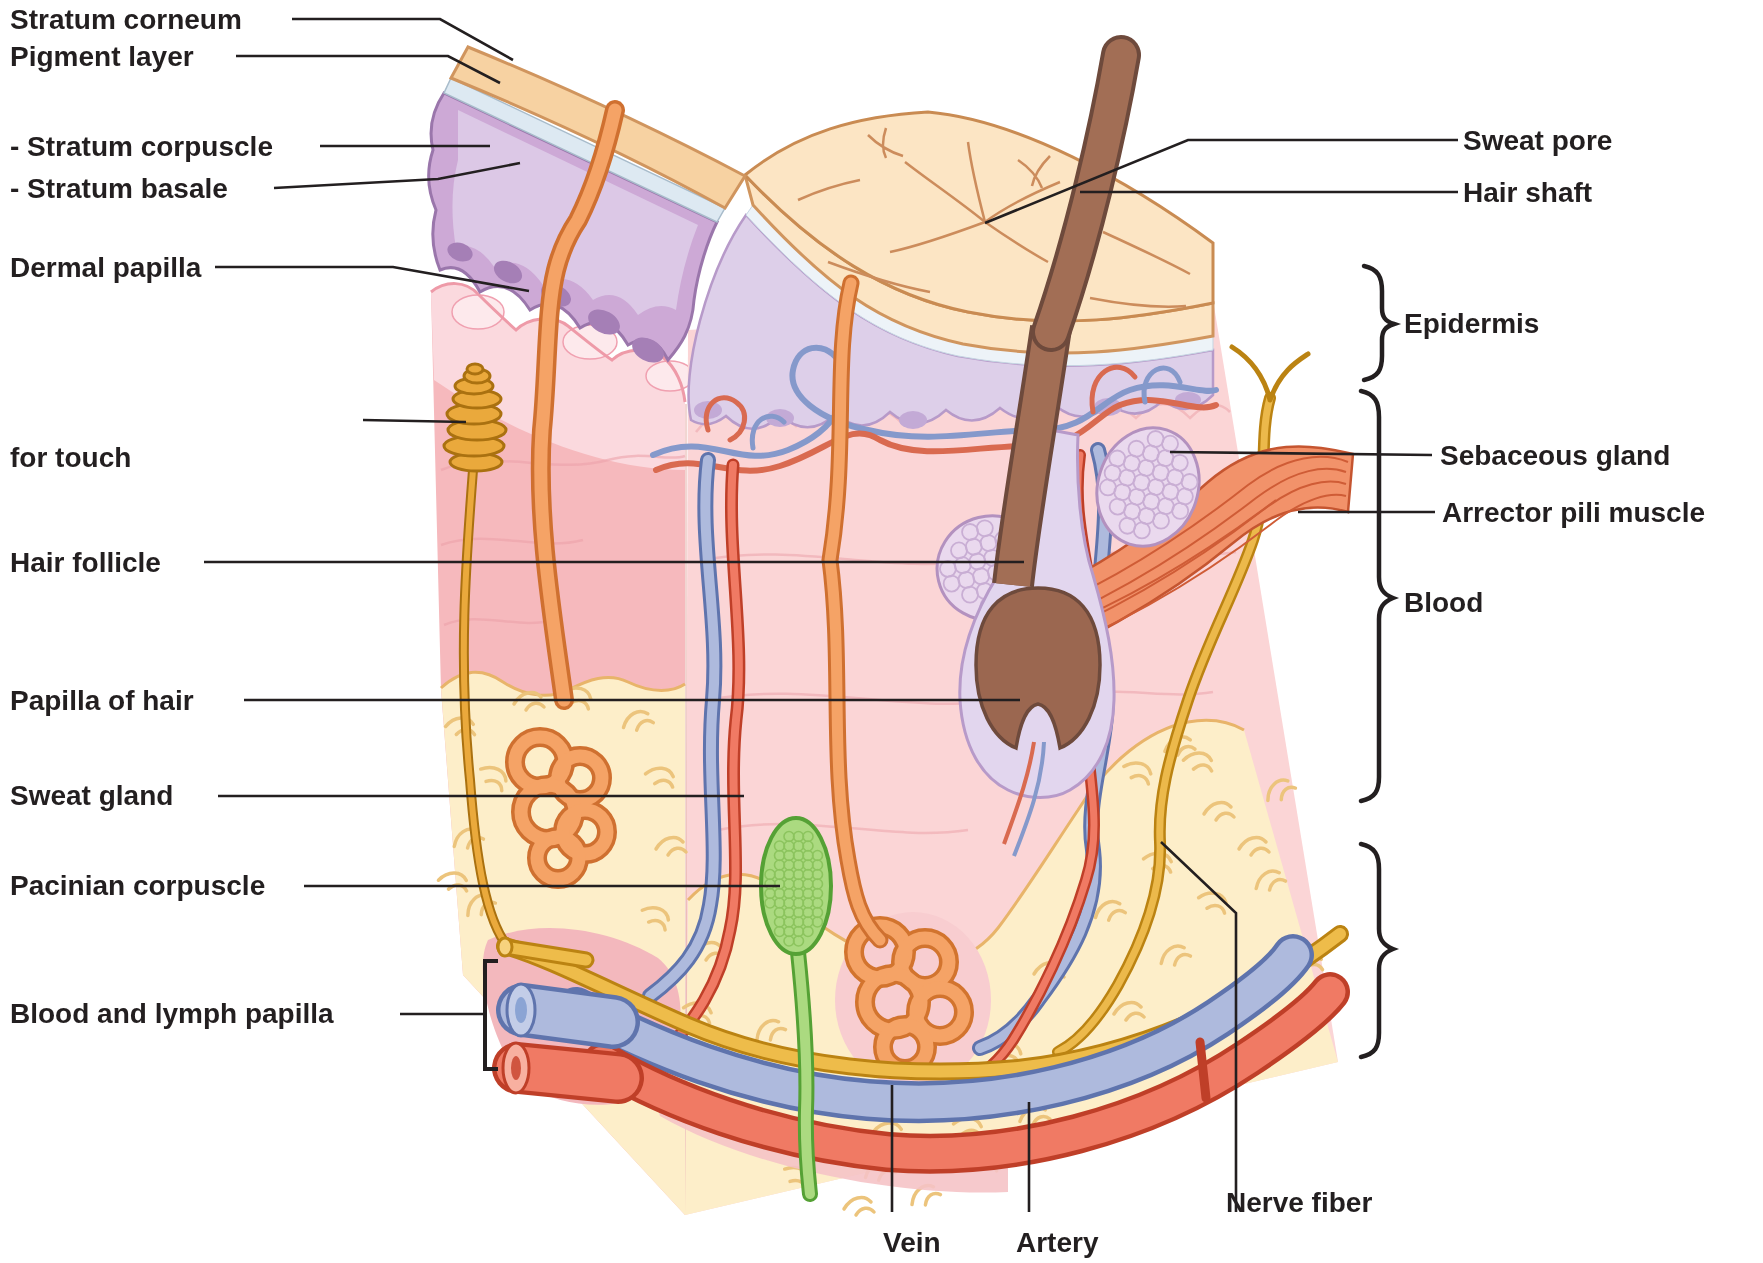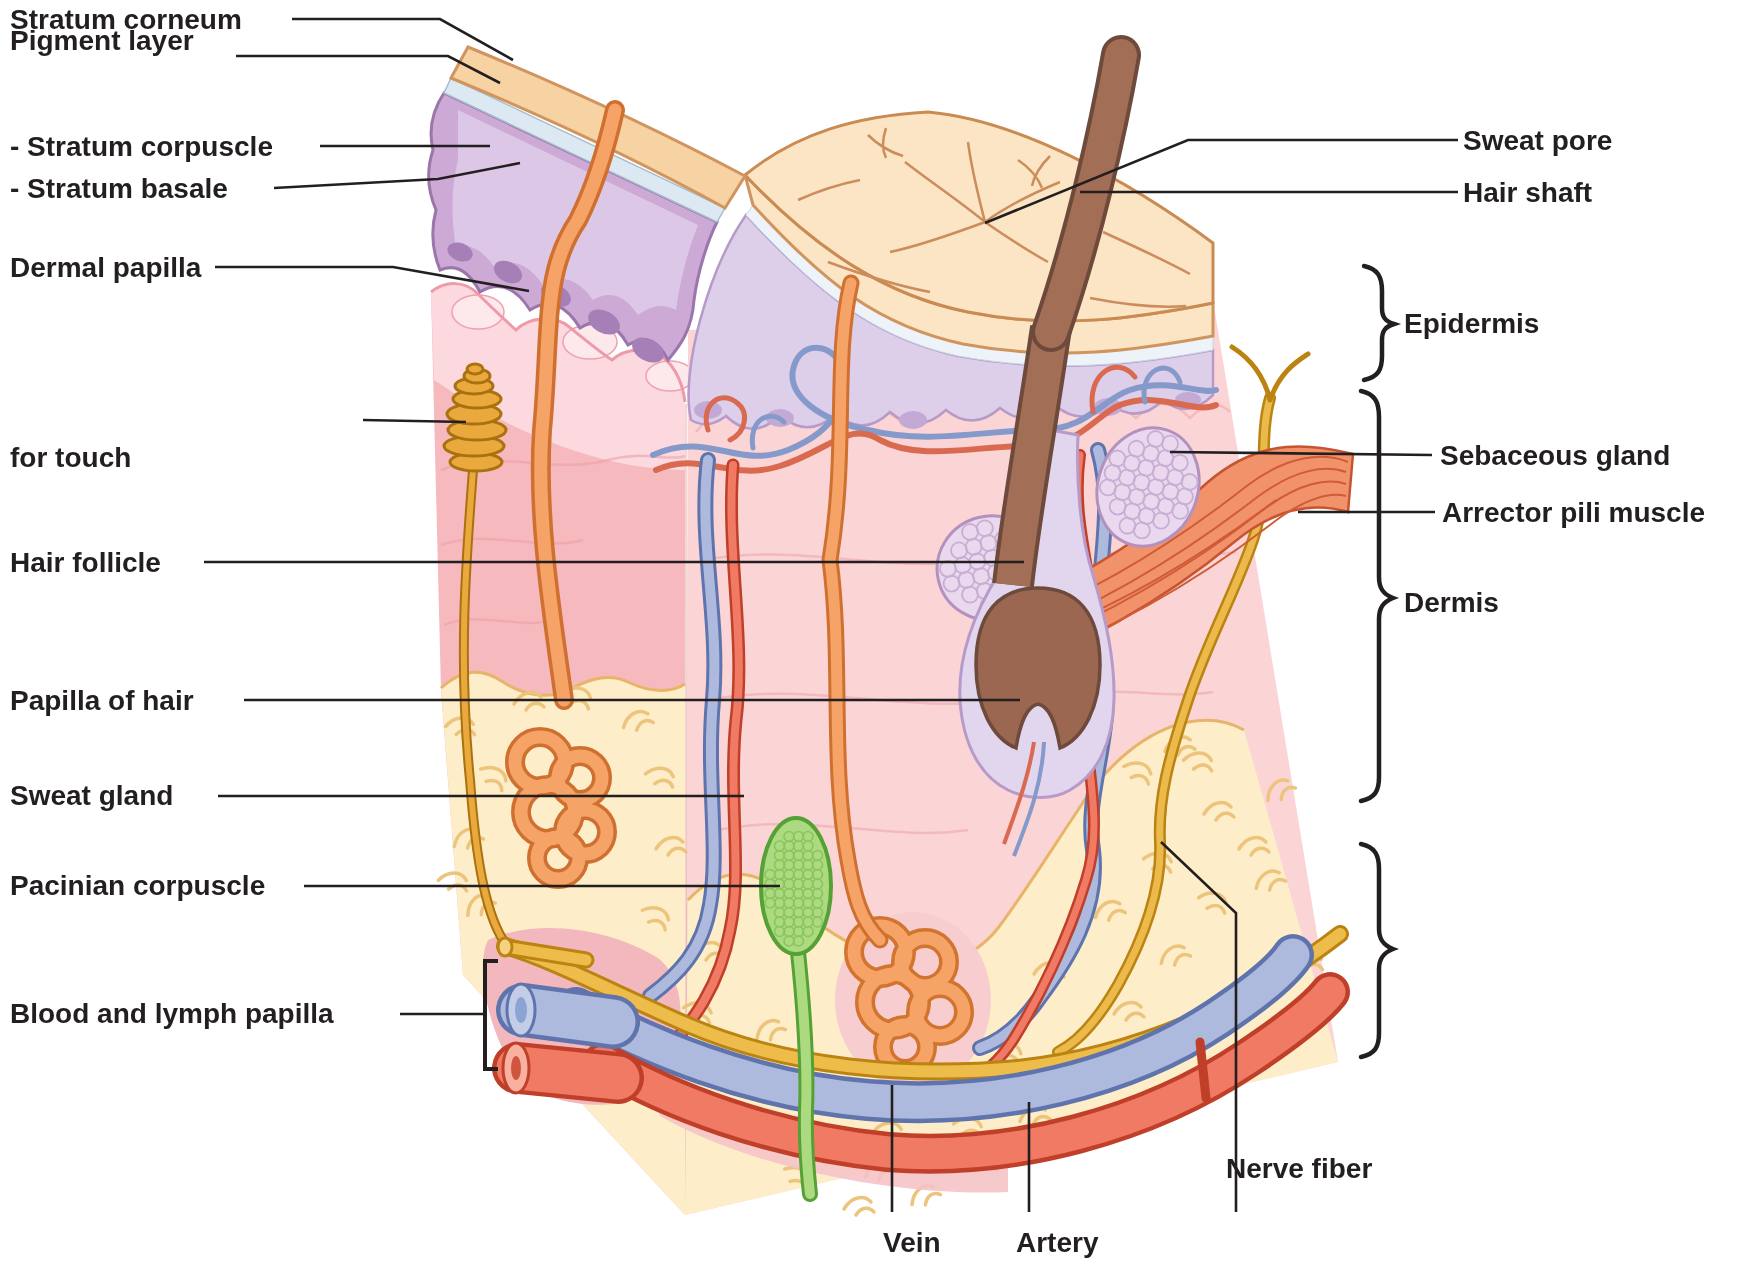--- a/index.html
+++ b/index.html
@@ -508,37 +508,37 @@
     <path d="M 1228,1212 L 1228,913 L 1153,842"></path>
   </g>
   <g stroke="#231f20" stroke-width="4.5" fill="none" stroke-linecap="round">
     <path d="M 1356,266 C 1370,269 1374,277 1374,291 L 1374,308 C 1374,317 1377,321 1386,324 C 1377,327 1374,331 1374,340 L 1374,356 C 1374,370 1370,377 1356,380"></path>
     <path d="M 1353,391 C 1367,394 1371,402 1371,417 L 1371,577 C 1371,588 1375,594 1385,598 C 1375,602 1371,608 1371,619 L 1371,777 C 1371,791 1367,798 1353,801"></path>
     <path d="M 1353,844 C 1367,847 1371,855 1371,869 L 1371,929 C 1371,939 1375,945 1385,949 C 1375,953 1371,959 1371,969 L 1371,1033 C 1371,1047 1367,1054 1353,1057"></path>
   </g>
 </svg>
 
   <div class="lbl" style="left:2px;top:3px">Stratum corneum</div>
-  <div class="lbl" style="left:2px;top:24px">Pigment layer</div>
+  <div class="lbl" style="left:2px;top:40px">Pigment layer</div>
   <div class="lbl" style="left:2px;top:130px">- Stratum corpuscle</div>
   <div class="lbl" style="left:2px;top:172px">- Stratum basale</div>
   <div class="lbl" style="left:2px;top:251px">Dermal papilla</div>
   <div class="lbl lbl2" style="left:2px;top:402px">
     <br>
     <span>for touch</span>
   </div>
   <div class="lbl" style="left:2px;top:546px">Hair follicle</div>
   <div class="lbl" style="left:2px;top:684px">Papilla of hair</div>
   <div class="lbl" style="left:2px;top:779px">Sweat gland</div>
   <div class="lbl" style="left:2px;top:869px">Pacinian corpuscle</div>
   <div class="lbl" style="left:2px;top:997px">Blood and lymph papilla</div>
 
   <div class="lbl" style="left:1455px;top:124px">Sweat pore</div>
   <div class="lbl" style="left:1455px;top:176px">Hair shaft</div>
   <div class="lbl" style="left:1396px;top:307px">Epidermis</div>
   <div class="lbl" style="left:1432px;top:439px">Sebaceous gland</div>
   <div class="lbl" style="left:1434px;top:496px">Arrector pili muscle</div>
-  <div class="lbl" style="left:1396px;top:586px">Dermis</div>
+  <div class="lbl" style="left:1396px;top:586px">Blood</div>
 
   <div class="lbl" style="left:875px;top:1226px">Vein</div>
   <div class="lbl" style="left:1008px;top:1226px">Artery</div>
-  <div class="lbl" style="left:1218px;top:1152px">Nerve fiber</div>
+  <div class="lbl" style="left:1218px;top:1186px">Nerve fiber</div>
 </div>
 
 </body></html>

